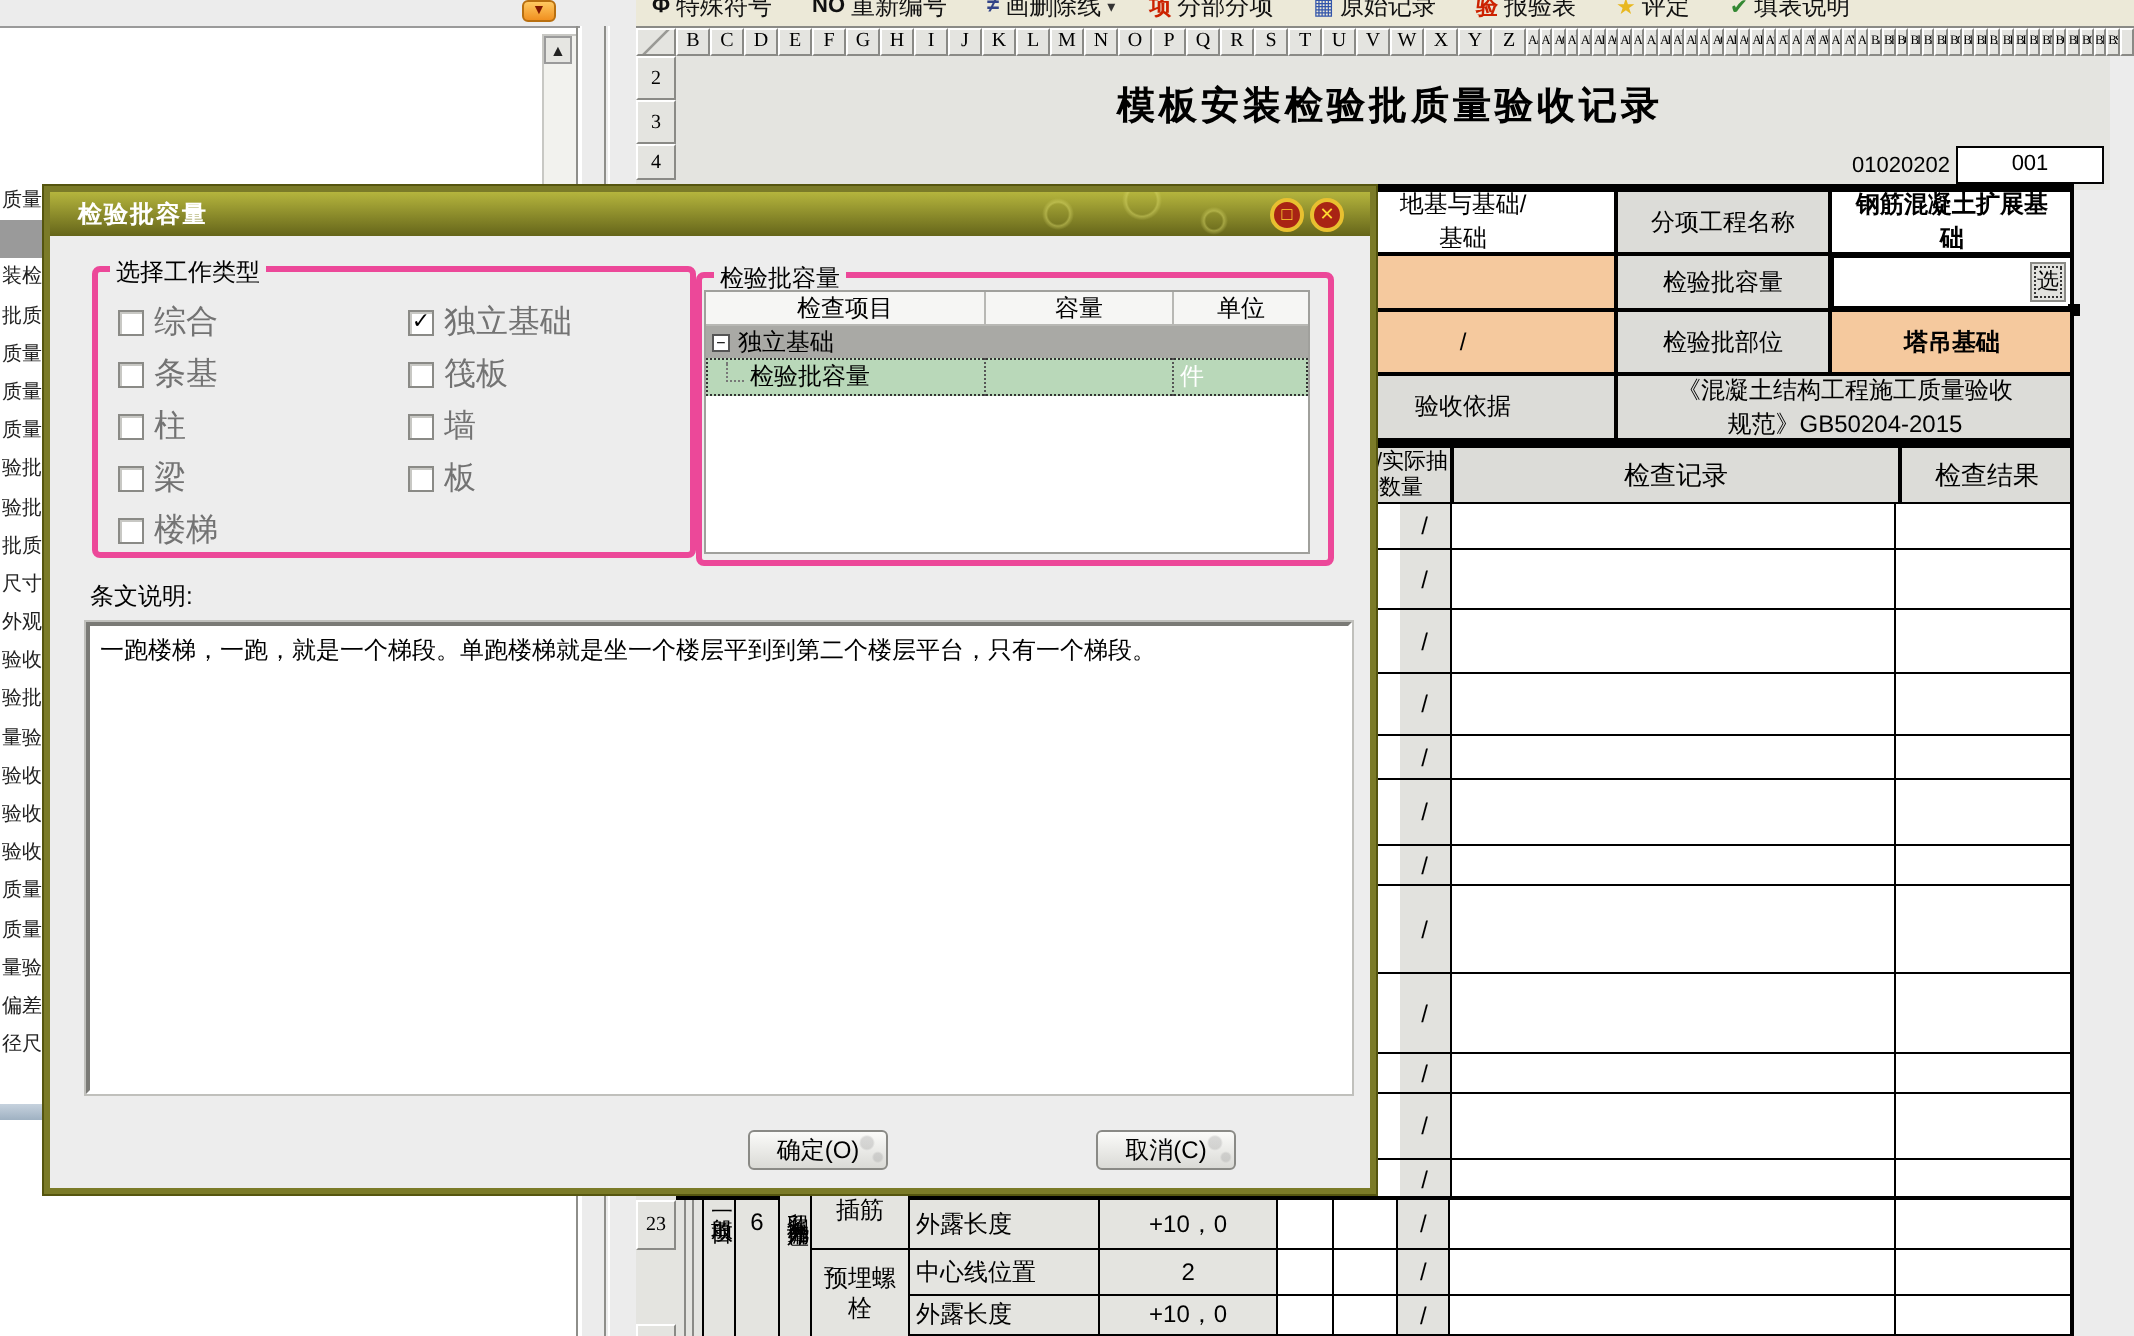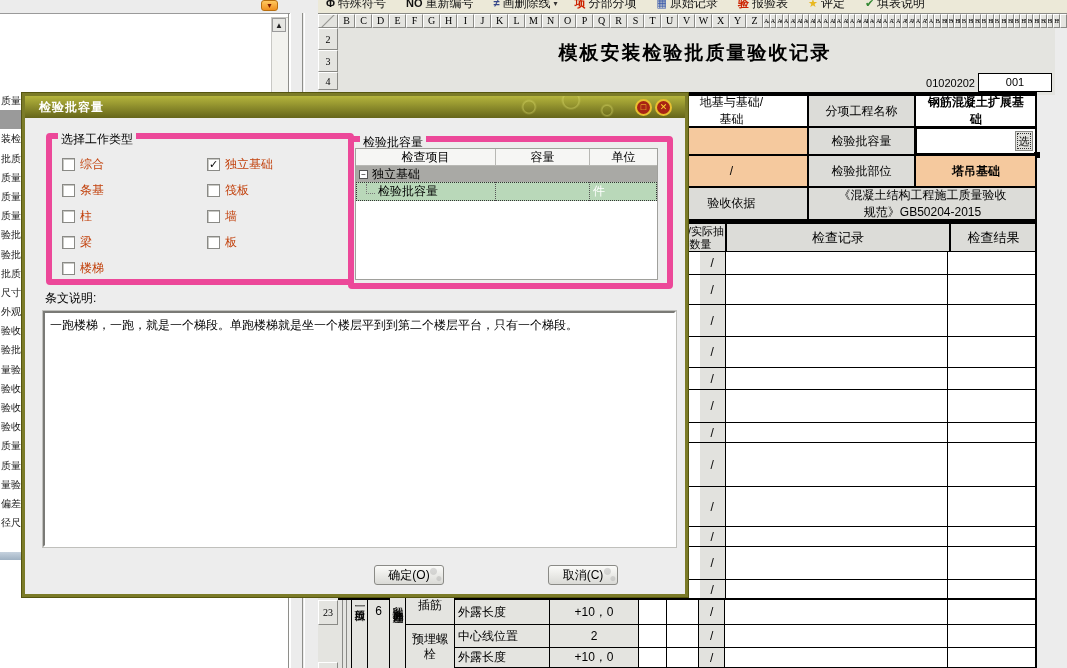--- a/index.html
+++ b/index.html
@@ -90,27 +90,27 @@
   #dlg-title{position:relative;height:22px;background:linear-gradient(#b5b53d,#65651a);overflow:hidden;}
   #dlg-title-text{position:absolute;left:14px;top:3px;color:#fff;font-size:12px;font-weight:bold;letter-spacing:1px;}
   .swirl{position:absolute;top:-6px;width:120px;height:34px;opacity:.45;
     background:radial-gradient(circle at 20% 50%,transparent 5px,#d8d86a 6px,transparent 8px),
                radial-gradient(circle at 55% 30%,transparent 7px,#d8d86a 8px,transparent 10px),
                radial-gradient(circle at 85% 60%,transparent 4px,#d8d86a 5px,transparent 7px);}
   .win-btn{position:absolute;top:3px;width:17px;height:17px;border-radius:50%;background:#a82414;
     border:2px solid #e8c030;box-sizing:border-box;color:#ffd830;font-size:9px;line-height:12px;text-align:center;font-weight:bold;}
   #btn-min{right:33px;}
   #btn-close{right:13px;}
-  .groupbox{position:absolute;border:6px solid #ec4899;border-radius:4px;}
+  .groupbox{position:absolute;border:3px solid #ec4899;border-radius:4px;}
   .gb-label{position:absolute;top:-8px;left:6px;background:#ededed;padding:0 3px;font-size:12px;color:#000;}
   .cb-row{display:flex;align-items:center;height:26px;gap:5px;}
   .cb{width:13px;height:13px;background:#fff;border:1px solid #8a8a86;box-shadow:inset 1px 1px 0 #c8c8c4;
     box-sizing:border-box;font-size:11px;line-height:11px;text-align:center;color:#000;}
   .cb.checked::after{content:"✓";font-weight:bold;}
-  .cb-label{font-size:12px;color:#c2410c;}
+  .cb-label{font-size:16px;color:#737373;}
   #cap-table{position:absolute;left:1px;top:6px;width:303px;height:132px;background:#fff;border:1px solid #a0a09c;box-sizing:border-box;}
   .cap-hrow{display:flex;height:16px;background:#f6f6f4;border-bottom:1px solid #b8b8b4;}
   .cap-hrow>div{box-sizing:border-box;border-right:1px solid #b8b8b4;font-size:12px;display:flex;
     align-items:center;justify-content:center;}
   .cap-grow{display:flex;align-items:center;height:16px;background:#a9a9a5;font-size:12px;color:#000;gap:4px;padding-left:3px;}
   .expander{width:9px;height:9px;background:#fff;border:1px solid #555;font-size:8px;line-height:7px;text-align:center;box-sizing:border-box;}
   .cap-crow{display:flex;height:19px;background:#b9d8b9;outline:1px dotted #333;outline-offset:-1px;}
   .cap-crow>div{box-sizing:border-box;border-right:1px dotted #555;display:flex;align-items:center;font-size:12px;}
   .tree-elbow{width:8px;height:9px;border-left:1px dotted #777;border-bottom:1px dotted #777;margin:0 3px 6px 10px;}
   #clause-label{position:absolute;font-size:12px;color:#000;}

